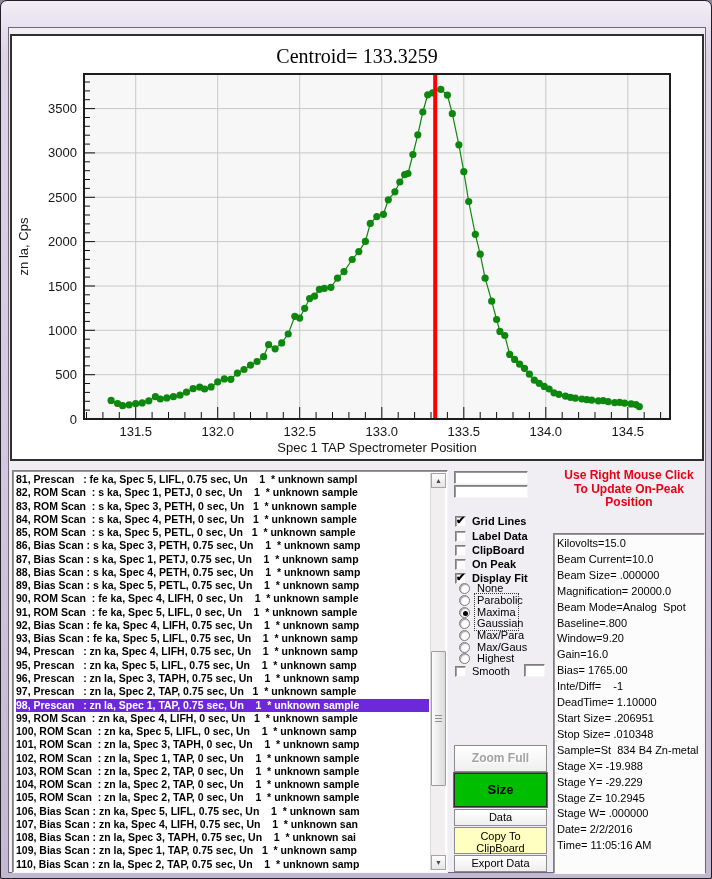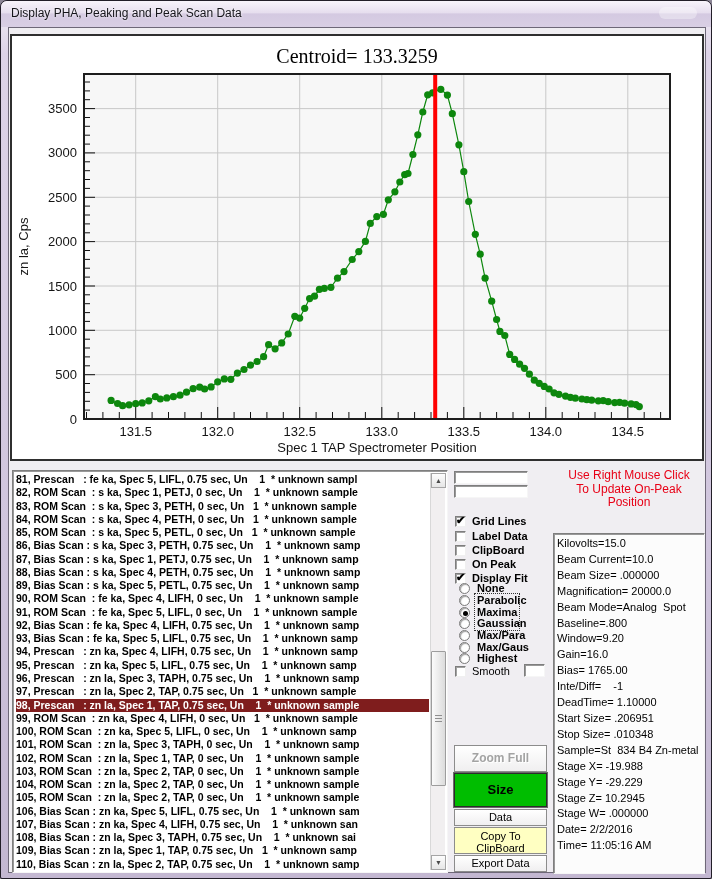--- a/index.html
+++ b/index.html
@@ -43,21 +43,21 @@
   .sunken{
     background:#fff;border:1px solid;border-color:#7e7e7e #f6f6f6 #f6f6f6 #7e7e7e;
     box-shadow:inset 1px 1px 0 rgba(70,70,70,.55);
   }
   .listbox{position:absolute;left:3px;top:442px;width:436px;height:403px;}
   .listbox-rows{
     position:absolute;left:3px;top:2px;right:18px;bottom:2px;overflow:hidden;
     font-weight:bold;font-size:10.5px;line-height:13.27px;white-space:pre;color:#000;
   }
   .lb-row{height:13.27px;overflow:hidden;}
-  .lb-row.selected{background:#7f1d1d;color:#fff;}
+  .lb-row.selected{background:#6d28d9;color:#fff;}
   .lb-scroll{position:absolute;right:2px;top:2px;bottom:2px;width:15px;background:#f1eff0;border-left:1px solid #d8d8d8;}
   .lb-arrow{
     position:absolute;left:0;width:15px;height:15px;background:linear-gradient(#fdfdfd,#e6e6e6);
     border:1px solid #a5a5a5;color:#4a4a4a;font-size:7px;line-height:13px;text-align:center;
   }
   .lb-arrow.up{top:0;}
   .lb-arrow.down{bottom:0;}
   .lb-thumb{
     position:absolute;left:0;width:15px;top:178px;height:135px;
     background:linear-gradient(90deg,#fbfbfb,#dcdcdc);border:1px solid #9d9d9d;border-radius:1px;
@@ -73,58 +73,54 @@
     box-shadow:inset 1px 1px 0 rgba(70,70,70,.5);position:relative;margin-right:6px;
   }
   .ctl-row .cb .mark{position:absolute;left:0px;top:-3px;font-size:11px;color:#000;}
   .ctl-row.bold{font-weight:bold;}
   .radio-row{position:absolute;left:450px;height:12px;font-size:11px;color:#000;white-space:nowrap;}
   .radio-row .rb{
     display:inline-block;width:11px;height:11px;border-radius:50%;background:#fff;vertical-align:-2px;
     border:1px solid #7a7a7a;box-shadow:inset 1px 1px 1px rgba(70,70,70,.5);position:relative;margin-right:5px;
   }
   .radio-row .rb .dot{position:absolute;left:3px;top:3px;width:5px;height:5px;border-radius:50%;background:#000;}
-  .radio-row .lbl{padding:12px 2px;font-weight:bold;}
+  .radio-row .lbl{padding:12px 2px;}
   .radio-row.selected .lbl{outline:1px dotted #333;}
   .smooth-box{position:absolute;left:515px;top:636px;width:21px;height:13px;}
   
   .btn{
     position:absolute;left:445px;width:93px;text-align:center;cursor:pointer;
     background:linear-gradient(#ffffff,#f0eff0);border:1px solid #8c8c8c;color:#000;
     font-family:"Liberation Sans",sans-serif;
   }
   .btn-zoomfull{top:717px;height:27px;font-weight:bold;font-size:12px;line-height:25px;
     color:#a3a3a3;text-shadow:1px 1px 0 #fff;}
   .btn-close{top:745px;height:34px;background:#00bd00;border:1px solid #2c2c2c;
     box-shadow:0 0 0 1px #6a6a6a;font-weight:bold;font-size:13px;line-height:32px;}
   .btn-print{top:781px;height:17px;font-size:11px;line-height:15px;}
   .btn-copy{top:799px;height:27px;background:#ffffc2;font-size:11px;line-height:12px;padding-top:2px;}
   .btn-export{top:827px;height:17px;font-size:11px;line-height:15px;}
   
   .notice{position:absolute;left:544px;top:441px;width:152px;text-align:center;
-    color:#e80016;font-weight:normal;font-size:12px;line-height:13.5px;}
+    color:#e80016;font-weight:bold;font-size:12px;line-height:13.5px;}
   .onpeak-header{
     position:absolute;left:544px;top:486px;width:152px;height:18px;
     background:#f2f1f2;border:1px solid;border-color:#767676 #e9e9e9 #e9e9e9 #767676;
     box-shadow:inset 1px 1px 0 rgba(90,90,90,.4);
     font-weight:bold;font-size:12.5px;text-align:center;line-height:17px;color:#000;
   }
   .params-box{
     position:absolute;left:544px;top:505px;width:152px;height:341px;background:#fcfcfc;
     font-size:11px;line-height:15.9px;color:#000;white-space:pre;overflow:hidden;padding:2px 0 0 3px;
   }
 </style>
 </head>
 <body>
 
 <div class="window">
-  <div class="titlebar">
-    <span class="titlebar-text">Display PHA, Peaking and Peak Scan Data</span>
-    <span class="win-buttons-ghost"></span>
-  </div>
 
   <div class="body">
 
     <div class="chart-panel">
       <div id="chart-svg-holder"><svg id="chart-svg" width="690" height="423" viewBox="0 0 690 423">
             <rect x="72" y="38" width="586" height="345" fill="#f7f7f7"></rect>
             <g stroke="#c8c8c8" stroke-width="1">
               <line x1="123.7" y1="38" x2="123.7" y2="383"></line>
               <line x1="205.7" y1="38" x2="205.7" y2="383"></line>
               <line x1="287.7" y1="38" x2="287.7" y2="383"></line>

